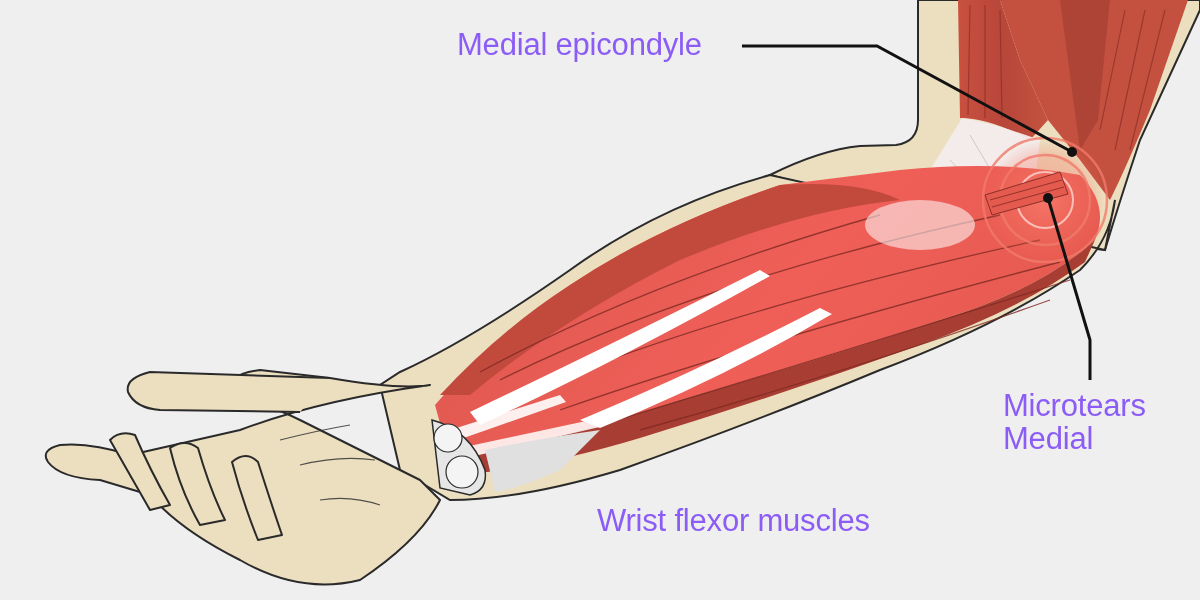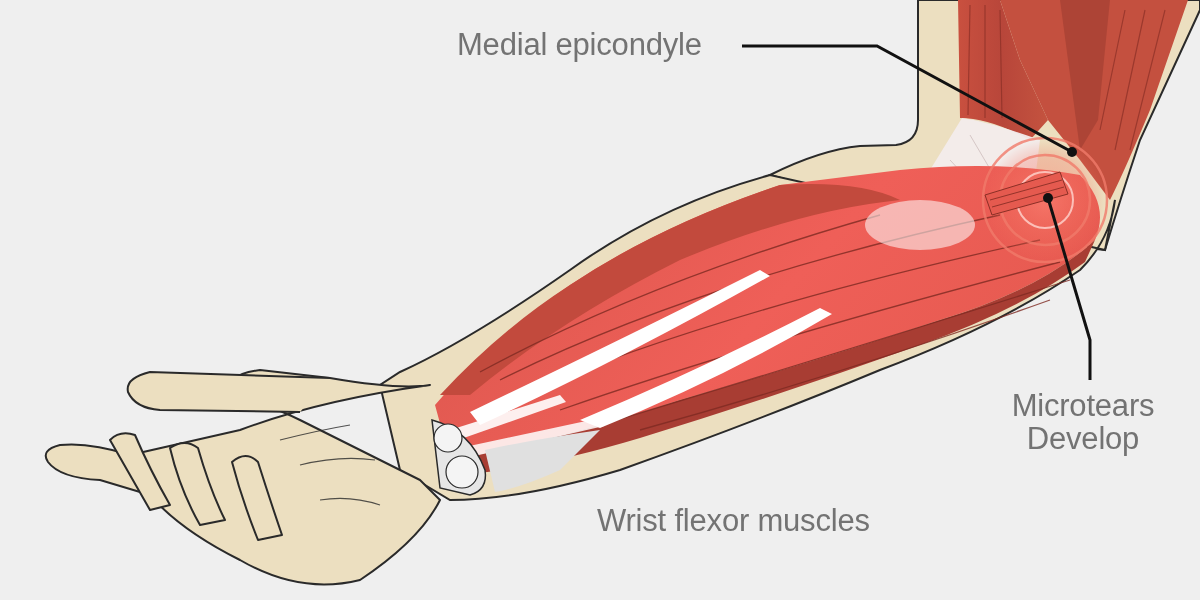--- a/index.html
+++ b/index.html
@@ -4,27 +4,27 @@
 <style>
   html, body { margin: 0; padding: 0; }
   body {
     width: 1200px; height: 600px; overflow: hidden;
     background: #efefef;
     font-family: "Liberation Sans", "DejaVu Sans", sans-serif;
     position: relative;
   }
   #stage { position: absolute; left: 0; top: 0; width: 1200px; height: 600px; }
   .label {
-    position: absolute; color: #737373; font-size: 31px; line-height: 1;
+    position: absolute; color: #8b5cf6; font-size: 31px; line-height: 1;
     white-space: nowrap; letter-spacing: -0.2px;
   }
   #label-medial { left: 457px; top: 29px; }
   #label-wrist { left: 597px; top: 481px; margin-top: 24px; }
   #label-micro {
-    left: 1003px; top: 389px; width: 160px; text-align: center; line-height: 33px;
+    left: 1003px; top: 389px; width: 160px; text-align: left; line-height: 33px;
   }
   #label-micro span { display: block; }
 </style>
 </head>
 <body>
 
 <svg id="stage" viewBox="0 0 1200 600" width="1200" height="600" xmlns="http://www.w3.org/2000/svg">
   <defs>
     <linearGradient id="muscleGrad" x1="0" y1="0" x2="1" y2="0.4">
       <stop offset="0" stop-color="#d8564c"></stop>
@@ -152,16 +152,16 @@
   <g>
     <polyline points="1048,198 1090,340 1090,380" fill="none" stroke="#111" stroke-width="3"></polyline>
     <circle cx="1048" cy="198" r="5" fill="#111"></circle>
   </g>
 </svg>
 
 <div class="label" id="label-medial">Medial epicondyle</div>
 
 <div class="label" id="label-micro">
   <span>Microtears</span>
-  <span>Develop</span>
+  <span>Medial</span>
 </div>
 
 <div class="label" id="label-wrist">Wrist flexor muscles</div>
 
 </body></html>

